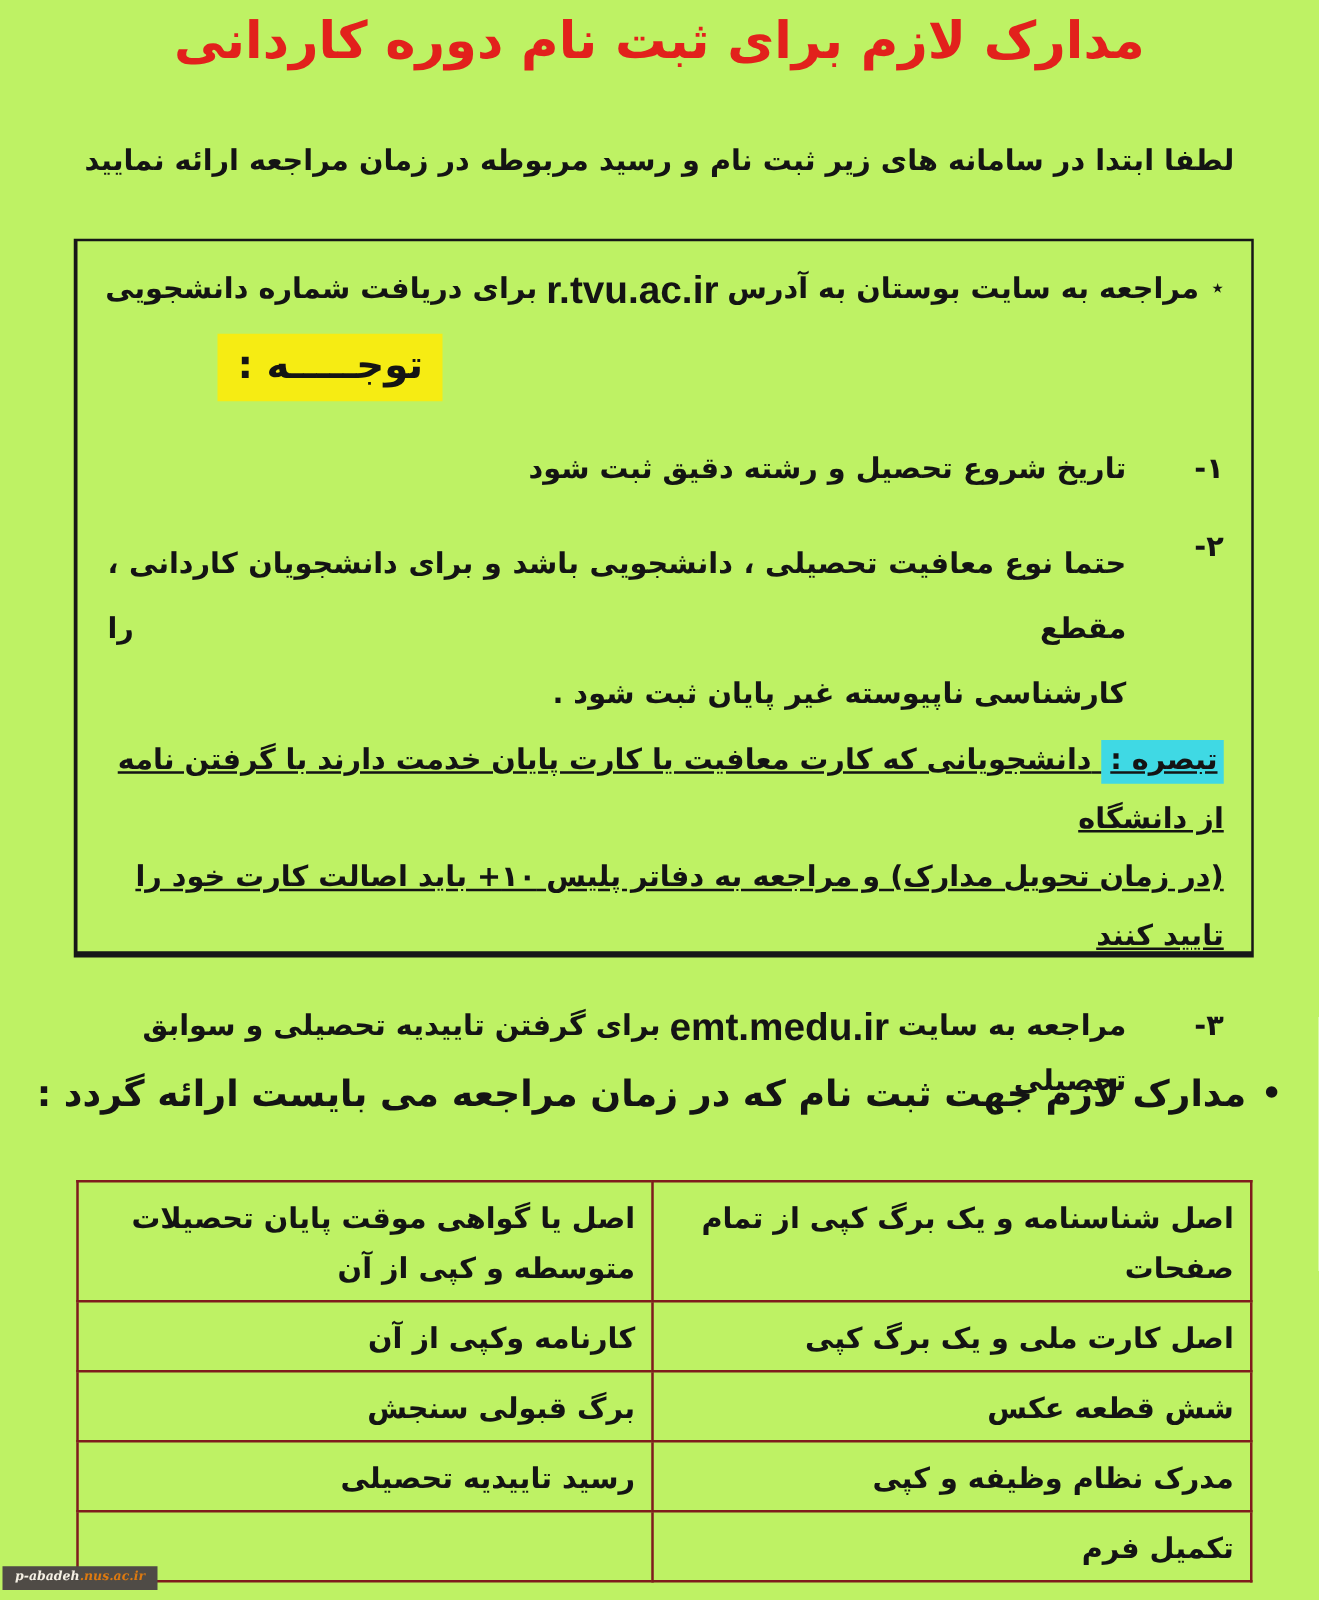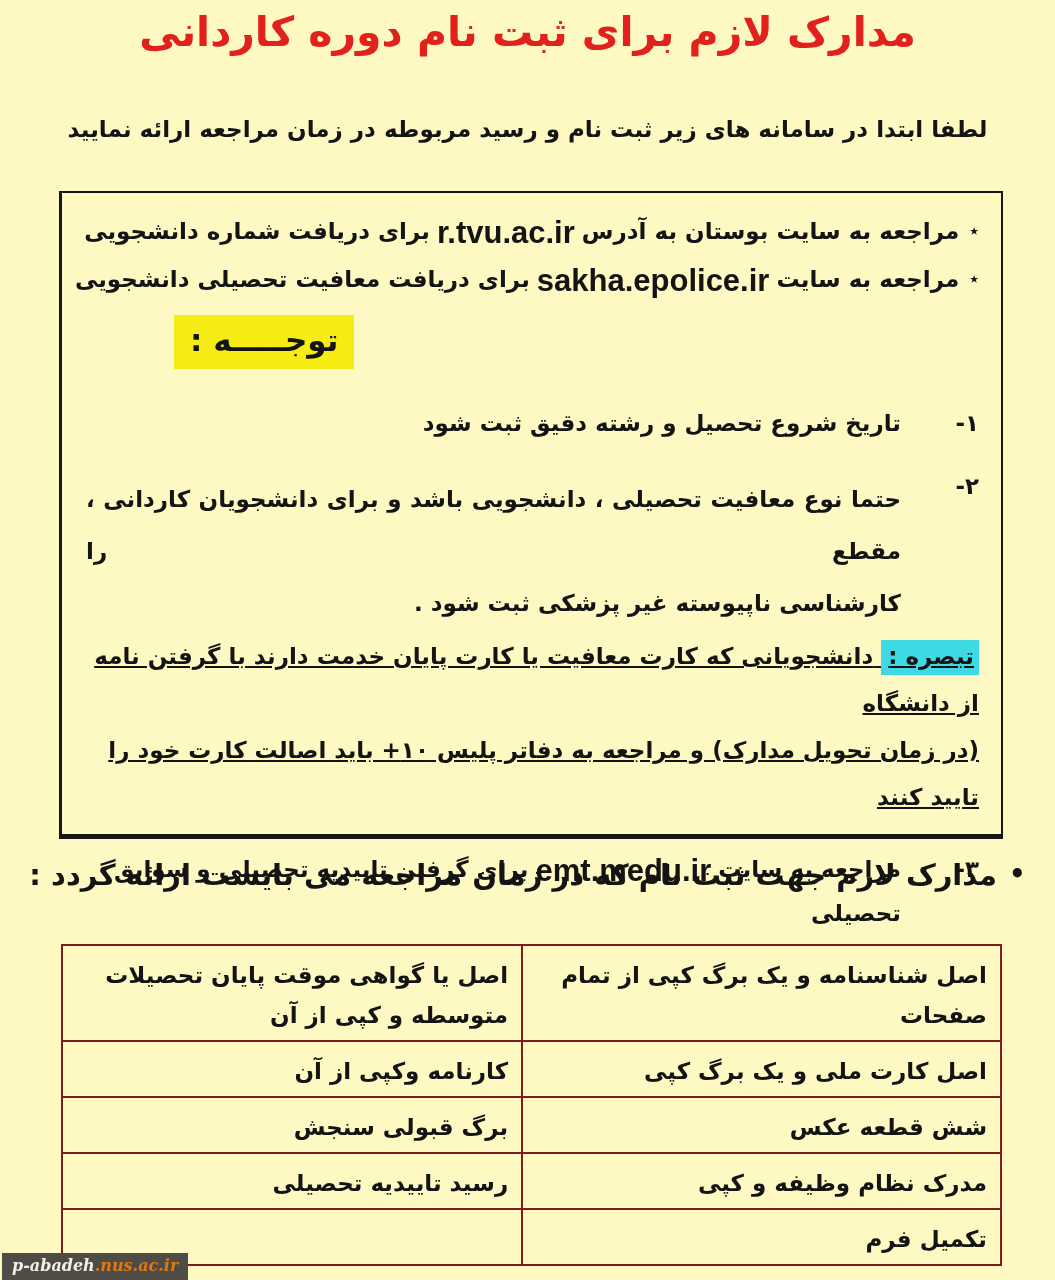--- a/index.html
+++ b/index.html
@@ -7,40 +7,40 @@
     --yellow:#f6ec13;
     --cyan:#3fd9e4;
     --ink:#141414;
     --wm-bg:#4f4b46;
     --wm-orange:#dd7a10;
   }
   html,body{margin:0;padding:0;background:#ffffff;}
   .page{
     position:relative;
     width:1055px;height:1280px;
-    background:#fef9c3;
+    background:#bef264;
     direction:rtl;
     font-family:"DejaVu Sans","Liberation Sans",sans-serif;
     color:var(--ink);
     overflow:hidden;
   }
   .doc-title{
     position:absolute;top:8px;left:0;right:0;
     text-align:center;
     font-size:41px;font-weight:bold;color:var(--red);
     letter-spacing:-1px;
   }
   .doc-subtitle{
     position:absolute;top:116px;left:0;right:0;
     text-align:center;
     font-size:23px;font-weight:bold;
   }
   .notice-box{
     position:absolute;top:191px;right:52px;
-    width:944px;height:648px;
+    width:944px;height:575px;
     box-sizing:border-box;
     border:2px solid #171717;
     border-bottom-width:5px;
     border-left-width:3px;
     padding:12px 22px 0 24px;
   }
   .star-line{
     font-size:23px;font-weight:bold;line-height:44px;
     margin-top:4px;
     white-space:nowrap;
@@ -102,59 +102,56 @@
   .col-left{width:49%;}
   .row-tall td{height:78px;}
   .row-std td{height:34px;}
   .row-last td{height:30px;}
   .watermark{
     position:absolute;top:1253px;left:2px;
     background:var(--wm-bg);
     padding:3px 10px 5px 10px;
     direction:ltr;
     font-family:"DejaVu Serif","Liberation Serif",serif;
-    font-style:italic;font-weight:bold;font-size:16px;
+    font-style:italic;font-weight:bold;font-size:10px;
     white-space:nowrap;
   }
   .wm-main{color:#f5f0e4;}
   .wm-suffix{color:var(--wm-orange);}
 </style>
 </head>
 <body>
 
 <div class="page">
 
   <div class="doc-title">مدارک لازم برای ثبت نام دوره کاردانی</div>
 
   <div class="doc-subtitle">لطفا ابتدا در سامانه های زیر ثبت نام و رسید مربوطه در زمان مراجعه ارائه نمایید</div>
 
   <div class="notice-box">
 
     <div class="star-line">
       <span class="star">٭</span><span>مراجعه به سایت بوستان به آدرس</span><span class="url">r.tvu.ac.ir</span><span>برای دریافت شماره دانشجویی</span>
     </div>
 
-    <div class="star-line">
-      <span class="star">٭</span><span>مراجعه به سایت</span><span class="url">sakha.epolice.ir</span><span>برای دریافت معافیت تحصیلی دانشجویی</span>
-    </div>
 
     <div class="attention-row">
       <span class="attention">توجـــــه :</span>
     </div>
 
     <div class="item item-1">
       <span class="num">۱-</span>
       <div class="body">تاریخ شروع تحصیل و رشته دقیق ثبت شود</div>
     </div>
 
     <div class="item item-2">
       <span class="num">۲-</span>
       <div class="body">
         <div class="jline">حتما نوع معافیت تحصیلی ، دانشجویی باشد و برای دانشجویان کاردانی ، مقطع  را</div>
-        <div>کارشناسی ناپیوسته غیر پزشکی ثبت شود .</div>
+        <div>کارشناسی ناپیوسته غیر پایان ثبت شود .</div>
       </div>
     </div>
 
     <div class="note">
       <span class="note-label">تبصره :</span>
       <span>دانشجویانی که کارت معافیت یا کارت پایان خدمت دارند با گرفتن نامه از دانشگاه</span>
       <div>(در زمان تحویل مدارک) و مراجعه به دفاتر پلیس ۱۰+ باید اصالت کارت خود را تایید کنند</div>
     </div>
 
     <div class="item item-3">

